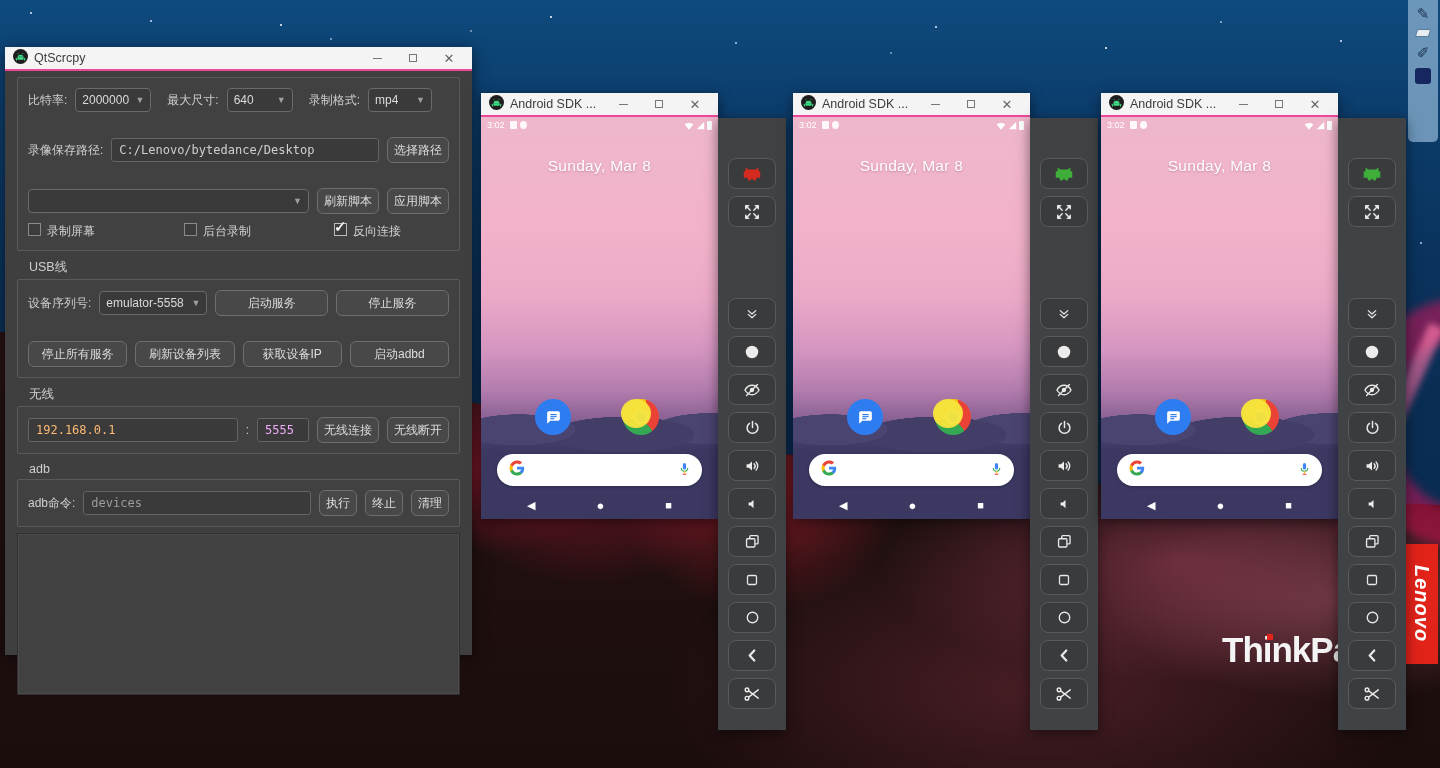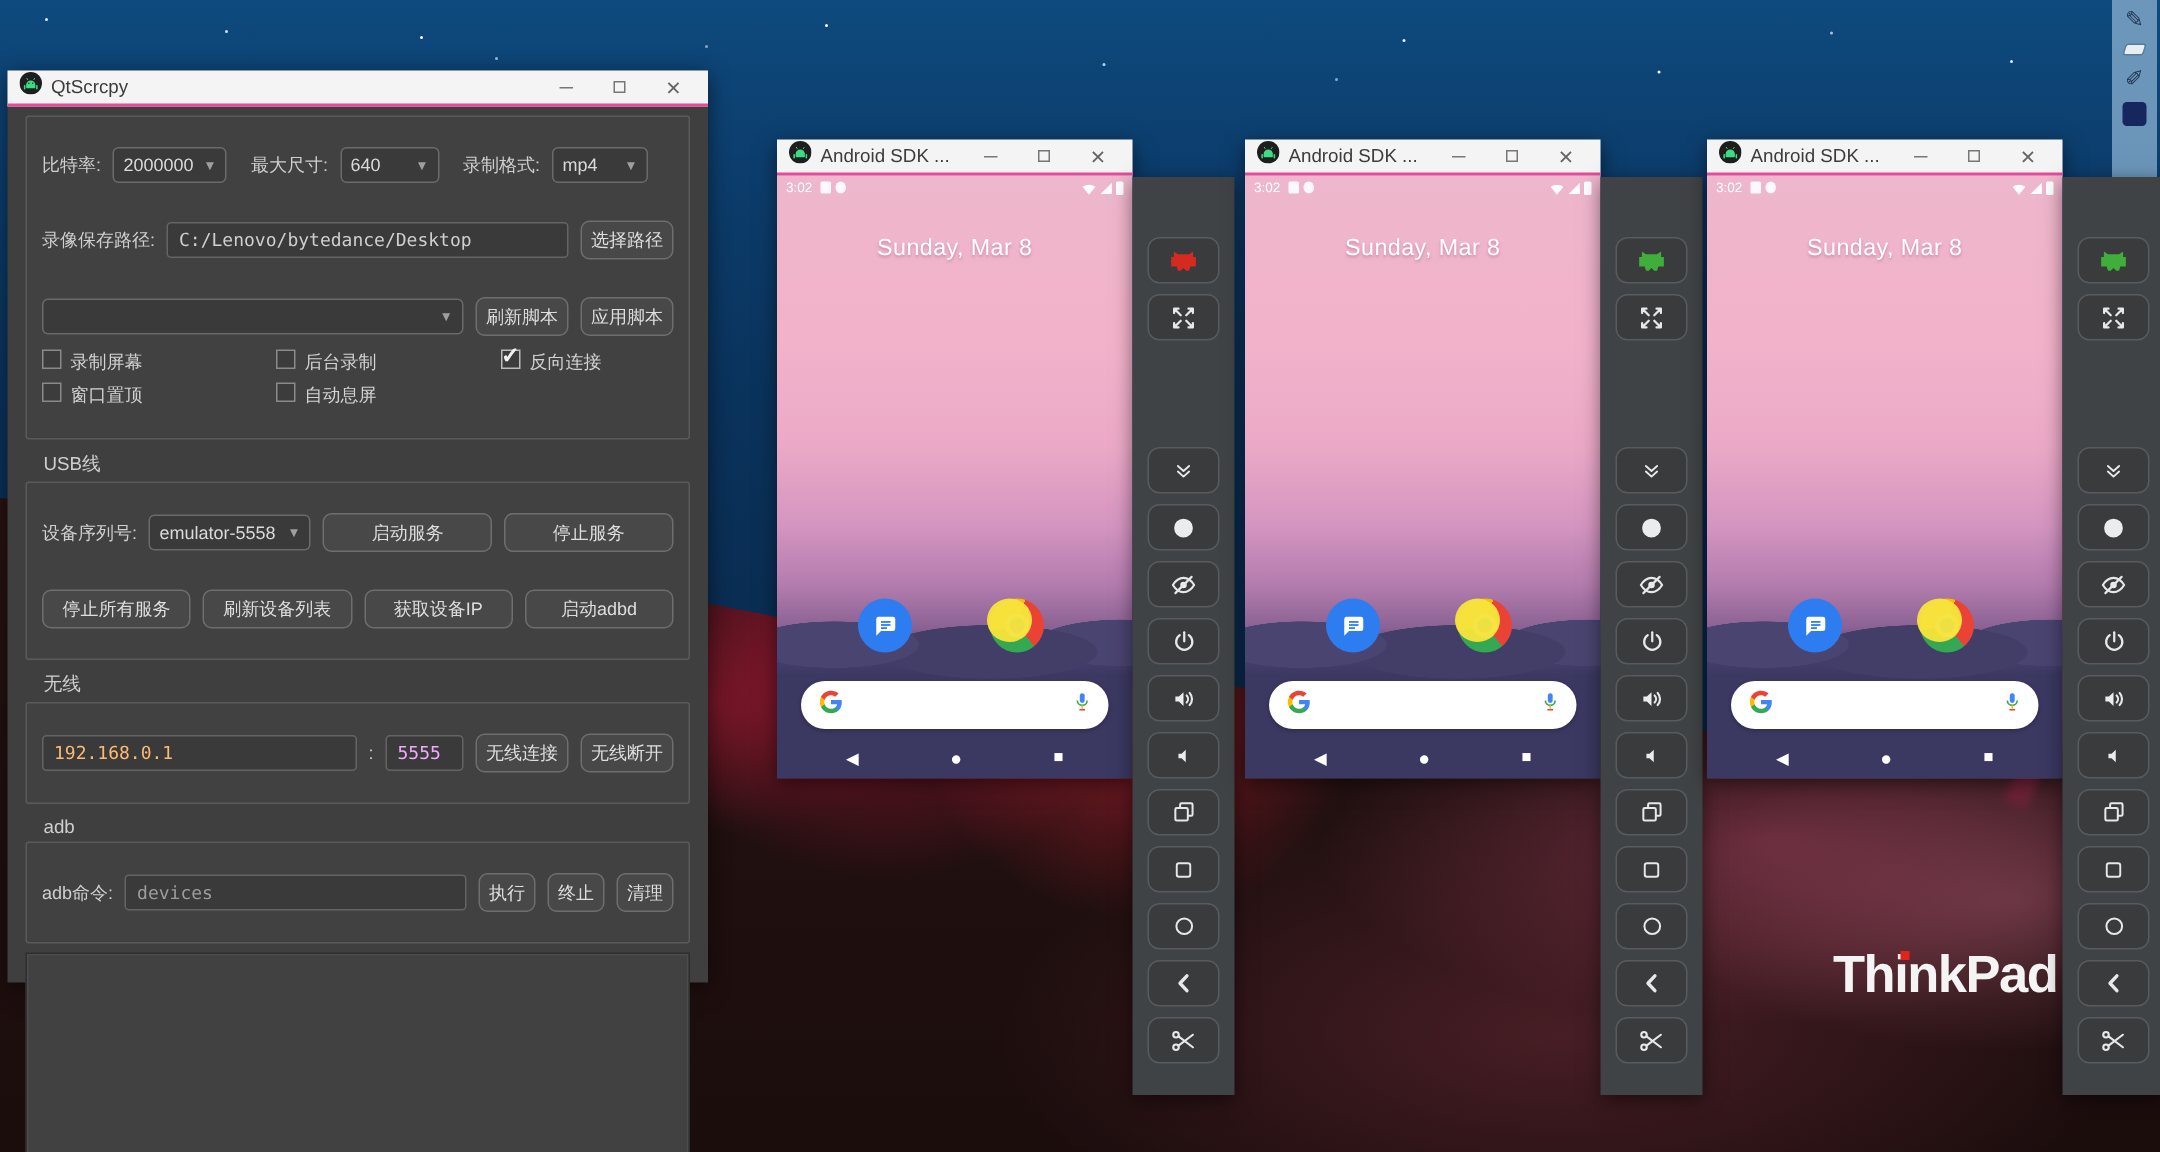--- a/index.html
+++ b/index.html
@@ -42,39 +42,39 @@
   .win-titlebar { height:24px; background:#f4f4f4; display:flex; align-items:center; padding:0 8px; gap:6px; border-bottom:2px solid #ec4899; }
   .win-title { font-size:12.5px; color:#3c3c3c; flex:1; white-space:nowrap; overflow:hidden; }
   .cap-btn { width:30px; height:18px; display:flex; align-items:center; justify-content:center; color:#666; font-size:13px; }
   .g-min { width:9px; height:1px; background:#777; }
   .g-max { width:8px; height:8px; border:1px solid #777; }
 
   
   .qts-window { position:absolute; left:5px; top:47px; width:467px; height:608px; background:#3f3f3f; box-shadow:0 3px 14px rgba(0,0,0,.55); }
   .qts-body { padding:6px 0 0 0; color:#d2d2d2; font-size:12px; }
   .group-label { margin:8px 0 3px 24px; font-size:12.5px; color:#cfcfcf; }
-  .group-box { margin:0 12px; border:1px solid #5a5a5a; border-radius:2px; padding:20px 10px; background:#414141; }
+  .group-box { margin:0 12px; border:1px solid #5a5a5a; border-radius:2px; padding:10px 10px; background:#414141; }
   .frow { display:flex; align-items:center; gap:8px; }
   .frow + .frow { margin-top:25px; }
   .flabel { color:#cfcfcf; white-space:nowrap; }
   .qcombo { background:#3a3a3a; border:1px solid #6a6a6a; border-radius:4px; color:#dadada; height:24px;
     display:flex; align-items:center; justify-content:space-between; padding:0 6px; font-size:12px; }
   .qcombo .arr { color:#9f9f9f; font-size:9px; margin-left:4px; }
   .qinput { background:#3a3a3a; border:1px solid #646464; border-radius:3px; color:#b8b8b8; height:24px;
     display:flex; align-items:center; padding:0 7px; font-family:"DejaVu Sans Mono",monospace; font-size:12px; white-space:nowrap; overflow:hidden; }
   .qbtn { background:#484848; border:1px solid #6e6e6e; border-radius:6px; color:#dedede; height:26px;
     display:flex; align-items:center; justify-content:center; font-size:12px; padding:0 8px; white-space:nowrap; }
   .qcheck-item { display:flex; align-items:flex-start; gap:6px; }
   .qcheck { width:13px; height:13px; border:1px solid #8a8a8a; background:#3c3c3c; position:relative; flex:none; }
   .qcheck.checked { border-color:#bbb; }
   .qcheck.checked::after { content:"✓"; position:absolute; left:-1px; top:-6px; color:#f2f2f2; font-size:15px; font-weight:700; }
   .log-box { margin:6px 12px 0 12px; height:162px; border:1px solid #2e2e2e; box-shadow:inset 0 0 0 1px #4c4c4c; background:#414141; }
 
   
-  .device-window { position:absolute; top:93px; width:305px; height:637px;margin-left:37px; }
+  .device-window { position:absolute; top:93px; width:305px; height:637px; }
   #dw-holder .device-window:nth-child(1) { left:481px; }
   #dw-holder .device-window:nth-child(2) { left:793px; }
   #dw-holder .device-window:nth-child(3) { left:1101px; }
   .dw-chrome { position:absolute; left:0; top:0; width:237px; box-shadow:0 3px 12px rgba(0,0,0,.5); }
   .dw-screen { position:relative; width:237px; height:402px; overflow:hidden;
     background:
       radial-gradient(95px 26px at 16% 77.8%, #4a4470 59%, rgba(0,0,0,0) 60%),
       radial-gradient(120px 30px at 60% 79%, #433e67 59%, rgba(0,0,0,0) 60%),
       radial-gradient(95px 26px at 97% 77.5%, #4a4470 59%, rgba(0,0,0,0) 60%),
       linear-gradient(180deg,#eeb7cb 0%,#f2b2ca 28%,#eba9c7 45%,#d495c0 58%,#b37cae 68%,#8a6293 75%,#4a4370 79%,#3b3862 83%,#3b3862 100%); }
@@ -190,30 +190,20 @@
         </div>
         <div class="qcheck-item" style="width:142px">
           <span class="qcheck"></span>
           <span>后台录制</span>
         </div>
         <div class="qcheck-item">
           <span class="qcheck checked"></span>
           <span>反向连接</span>
         </div>
       </div>
-      <div class="frow" style="margin-top:5px">
-        <div class="qcheck-item" style="width:148px">
-          <span class="qcheck"></span>
-          <span>窗口置顶</span>
-        </div>
-        <div class="qcheck-item">
-          <span class="qcheck"></span>
-          <span>自动息屏</span>
-        </div>
-      </div>
     </div>
 
     <div class="group-label">USB线</div>
     <div class="group-box">
       <div class="frow">
         <span class="flabel">设备序列号:</span>
         <div class="qcombo" style="width:108px">
             <span>emulator-5558</span>
             <span class="arr">▼</span>
           </div>

